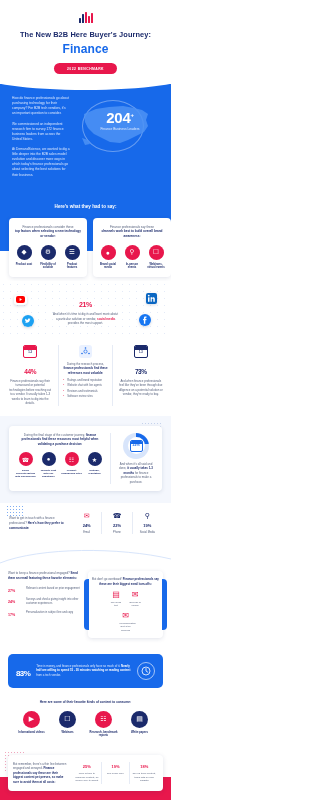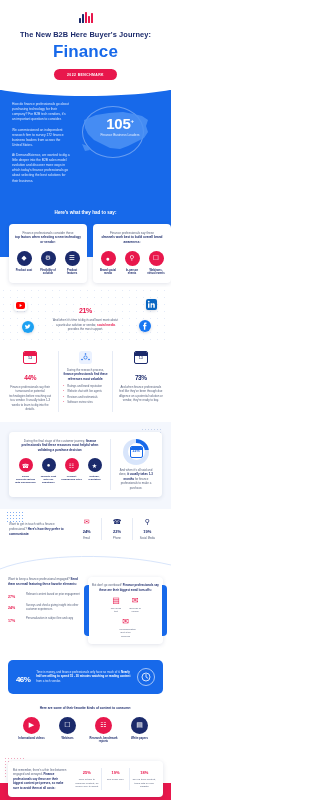--- a/index.html
+++ b/index.html
@@ -30,21 +30,21 @@
   .logo-mark i:nth-child(2){height:9px;background:#1b2a6b;}
   .logo-mark i:nth-child(3){height:11px;background:#e8174c;}
   .logo-mark i:nth-child(4){height:7px;background:#e8174c;}
   .logo-mark i:nth-child(5){height:10px;background:#e8174c;}
 
   .hero-title {
     font-size:7.4px; font-weight:700; color:#1b2a6b;
     letter-spacing:.1px; line-height:1.3;
   }
   .hero-big {
-    font-size:17px; font-weight:700; color:#1769ea;
+    font-size:12px; font-weight:700; color:#1769ea;
     letter-spacing:.1px; margin-top:2px;
   }
   .badge {
     display:inline-block; margin-top:6px;
     background:#e8174c; color:#fff; border-radius:10px;
     font-size:3.4px; font-weight:700; letter-spacing:.45px;
     padding:3.5px 13px;
   }
 
   
@@ -264,21 +264,21 @@
         <div class="intro-p">We commissioned an independent research firm to survey 172 finance business leaders from across the United States.</div>
         <div class="intro-p">At DemandScience, we wanted to dig a little deeper into the B2B sales model evolution and discover more ways in which today's finance professionals go about selecting the best solutions for their business.</div>
       </div>
       <div class="map-wrap">
         <div class="map-circle"></div>
         <svg class="map-svg" width="80" height="60" viewBox="0 0 80 60">
           <path fill="#4d93f4" opacity=".85" d="M8 18 L20 13 L33 11 L47 10 L58 12 L66 14 L72 18 L70 24 L72 30 L68 36 L60 40 L52 44 L44 47 L34 46 L26 42 L18 38 L12 32 L9 26 Z"></path>
           <path fill="#4d93f4" opacity=".85" d="M6 42 L12 44 L14 48 L9 49 Z"></path>
         </svg>
         <div class="map-stat">
-          <div class="map-num"><span>105</span><sup>+</sup></div>
+          <div class="map-num"><span>204</span><sup>+</sup></div>
           <div class="map-label">Finance Business Leaders</div>
         </div>
       </div>
     </div>
   </div>
 
   <div class="say-head">Here's what they had to say:</div>
 
   <div class="cards-band">
     <div class="cards">
@@ -515,21 +515,21 @@
         <div class="er-ic">
           <div class="er-glyph">✉</div>
           <div class="er-lbl">Personalization isn't at all personal</div>
         </div>
       </div>
     </div>
   </div>
 
   <div class="bar46-wrap">
     <div class="bar46">
-      <div class="b46-num"><span>46</span><span>%</span></div>
+      <div class="b46-num"><span>83</span><span>%</span></div>
       <div class="b46-txt">
         <span>Time is money, and finance professionals only have so much of it.</span>
         <b>Nearly half are willing to spend 15 - 30 minutes watching or reading content</b>
         <span>from a tech vendor.</span>
       </div>
       <div class="b46-ic">
         <svg width="10" height="10" viewBox="0 0 10 10">
             <circle cx="5" cy="5" r="4" fill="none" stroke="#fff" stroke-width=".8"></circle>
             <path d="M5 2.5 V5 L6.8 6.2" fill="none" stroke="#fff" stroke-width=".8" stroke-linecap="round"></path>
           </svg>

